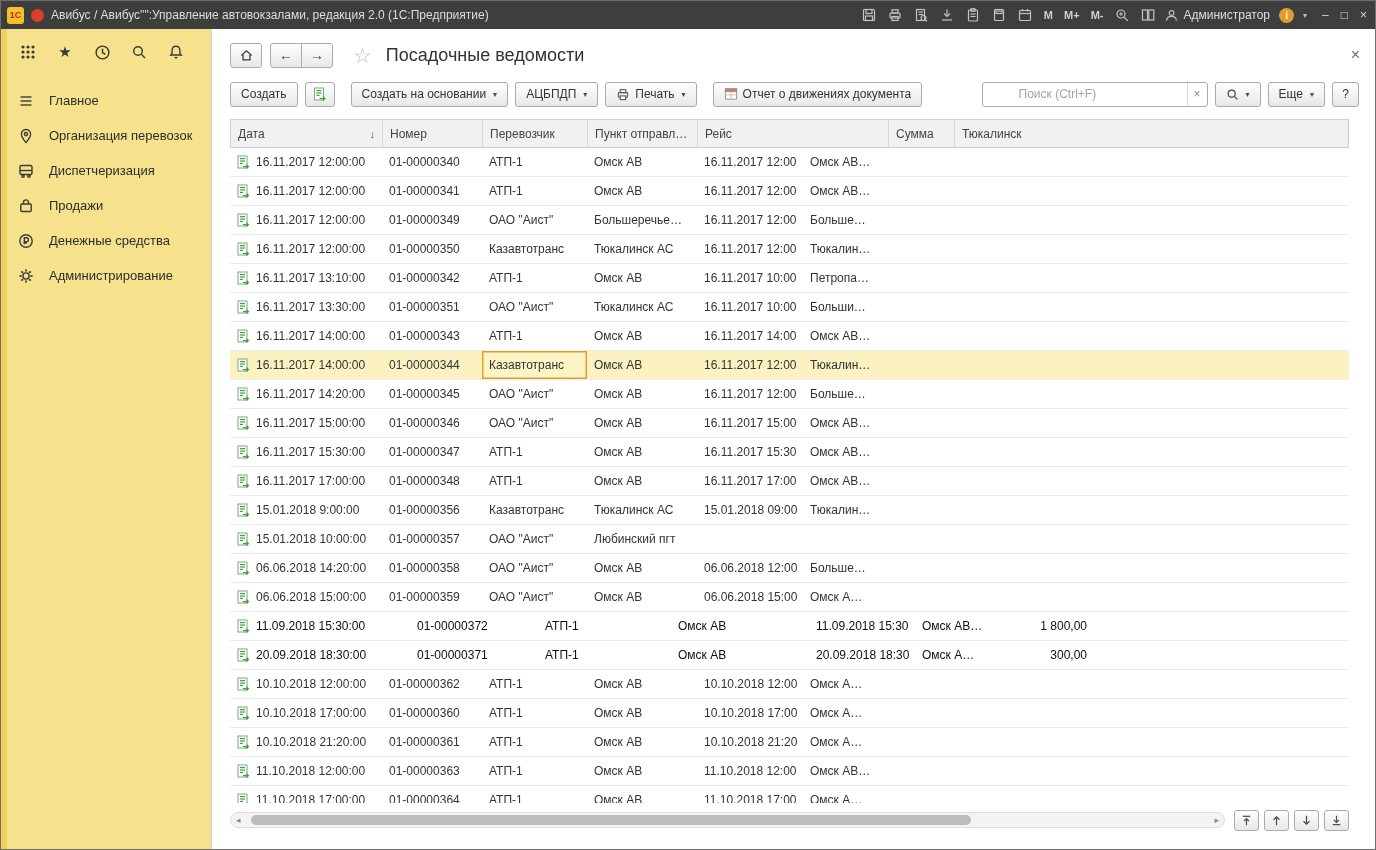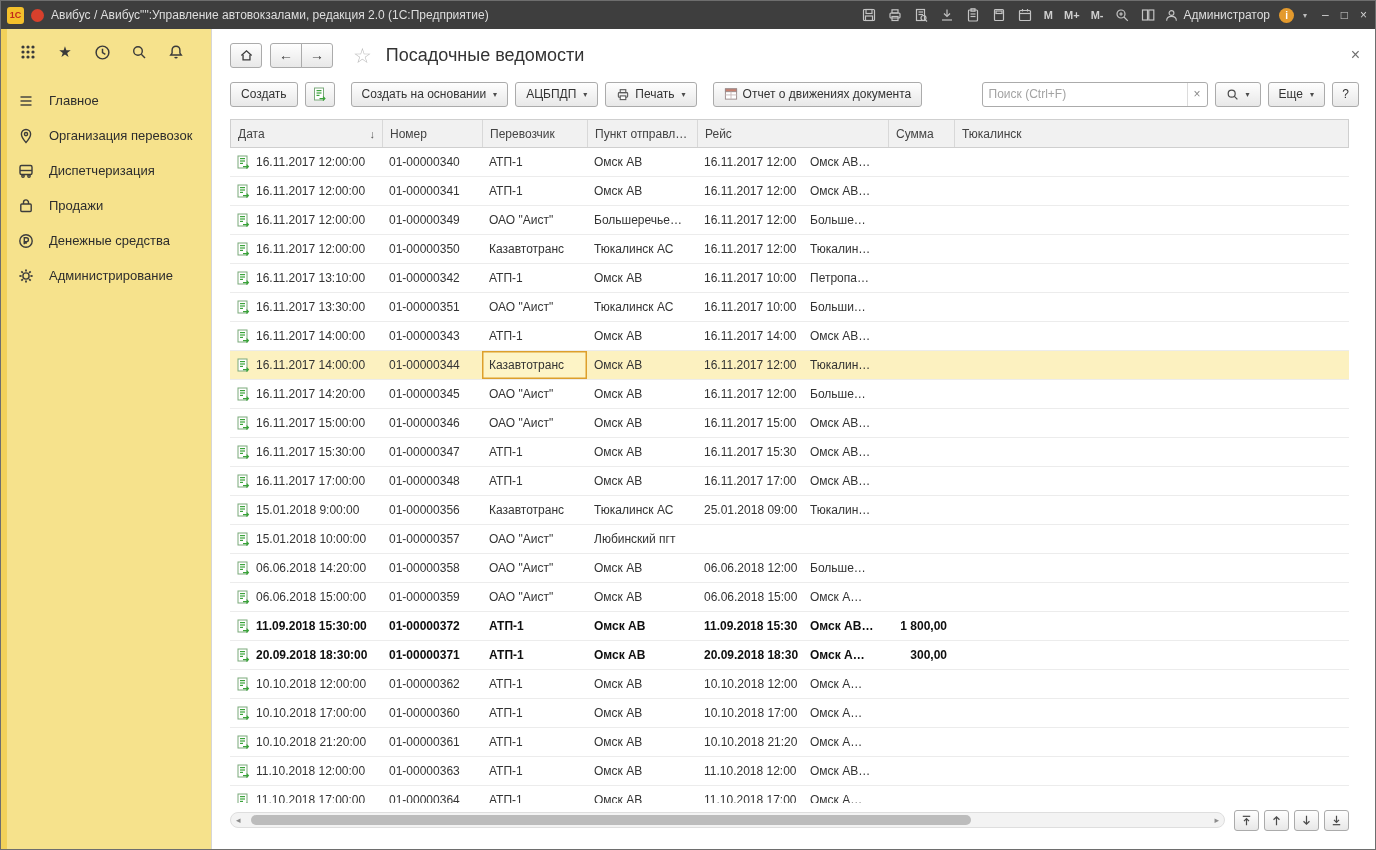--- a/index.html
+++ b/index.html
@@ -46,37 +46,37 @@
   .nav-pair .btn:last-child { border-radius:0 3px 3px 0; margin-left:-1px; }
   .fav-star { margin-left:20px; font-size:21px; color:#bfbfbf; cursor:pointer; line-height:1; }
   .page-title { margin-left:14px; font-size:18px; color:#333; }
   .form-close { position:absolute; top:18px; right:15px; font-size:16px; color:#6f6f6f; cursor:pointer; line-height:1; }
 
   .toolbar { display:flex; align-items:center; gap:7px; padding:4px 16px 12px 18px; height:42px; flex:0 0 42px; }
   .caret { font-size:8px; color:#4c4c4c; margin-left:2px; }
   .icon-only { width:30px; padding:0; justify-content:center; }
   .tool-sep { width:2px; }
   .search-wrap { margin-left:auto; display:flex; align-items:center; gap:7px; }
-  .search { display:flex; align-items:center; width:226px; height:25px; border:1px solid #ababab; border-radius:3px; background:#fff; overflow:hidden; }
+  .search { display:flex; align-items:center; width:226px; height:25px; border:1px solid #ababab; border-radius:3px; background:#fff; overflow:hidden;padding-left:30px; }
   .search input { flex:1; border:none; outline:none; font-size:12px; padding:0 6px; color:#333; font-family:inherit; min-width:0; }
   .search input::placeholder { color:#a3a3a3; }
   .search-clear { width:20px; height:100%; display:flex; align-items:center; justify-content:center; color:#8a8a8a; font-size:12px; border-left:1px solid #dcdcdc; cursor:pointer; }
   .help-btn { width:27px; padding:0; justify-content:center; }
 
   
   .table-area { flex:1; display:flex; flex-direction:column; min-height:0; padding:0 26px 0 18px; }
   .grid-cols { display:grid; grid-template-columns:152px 100px 105px 110px 191px 66px minmax(0,1fr); }
   .thead { height:29px; flex:0 0 29px; background:#f1f1f1; border:1px solid #cfcfcf; font-size:12px; color:#444; }
   .th { display:flex; align-items:center; padding:0 7px; border-right:1px solid #d8d8d8; height:100%; overflow:hidden; white-space:nowrap; cursor:pointer; }
   .th:last-child { border-right:none; }
   .th-date { }
   .sort-ind { margin-left:auto; color:#555; font-size:11px; }
   .tbody { flex:1; overflow:hidden; }
   .trow { height:29px; border-bottom:1px solid #ececec; font-size:12px; color:#333; cursor:pointer; align-items:center; }
-  .trow.bold { font-weight:bold; color:#0f0f0f; }
+  .trow.bold { font-weight:normal; color:#0f0f0f;gap:28px; }
   .trow.selected { background:#fcf1c0; }
   .tcell { padding:0 7px; display:flex; align-items:center; gap:6px; height:100%; white-space:nowrap; overflow:hidden; }
   .c-sum { justify-content:flex-end; }
   .sel-cell { box-shadow:inset 0 0 0 1.5px #dd9f2b; background:#fdf4c6; }
   .doc-icon { flex:0 0 auto; display:flex; }
   .trip-time { flex:0 0 100px; }
   .trip-dest { overflow:hidden; text-overflow:clip; }
 
   
   .bottombar { height:46px; flex:0 0 46px; display:flex; align-items:center; gap:9px; padding:4px 26px 16px 18px; }
@@ -796,21 +796,21 @@
               <div class="tcell c-num">
                 <span>01-00000356</span>
               </div>
               <div class="tcell c-carrier">
                 <span>Казавтотранс</span>
               </div>
               <div class="tcell c-dep">
                 <span>Тюкалинск АС</span>
               </div>
               <div class="tcell c-trip">
-                <span class="trip-time">25.01.2018 09:00</span>
+                <span class="trip-time">15.01.2018 09:00</span>
                 <span class="trip-dest">Тюкалин…</span>
               </div>
               <div class="tcell c-sum">
                 <span></span>
               </div>
               <div class="tcell c-checked"></div>
             </div>
             <div class="trow grid-cols">
               <div class="tcell c-date">
                 <span class="doc-icon">

